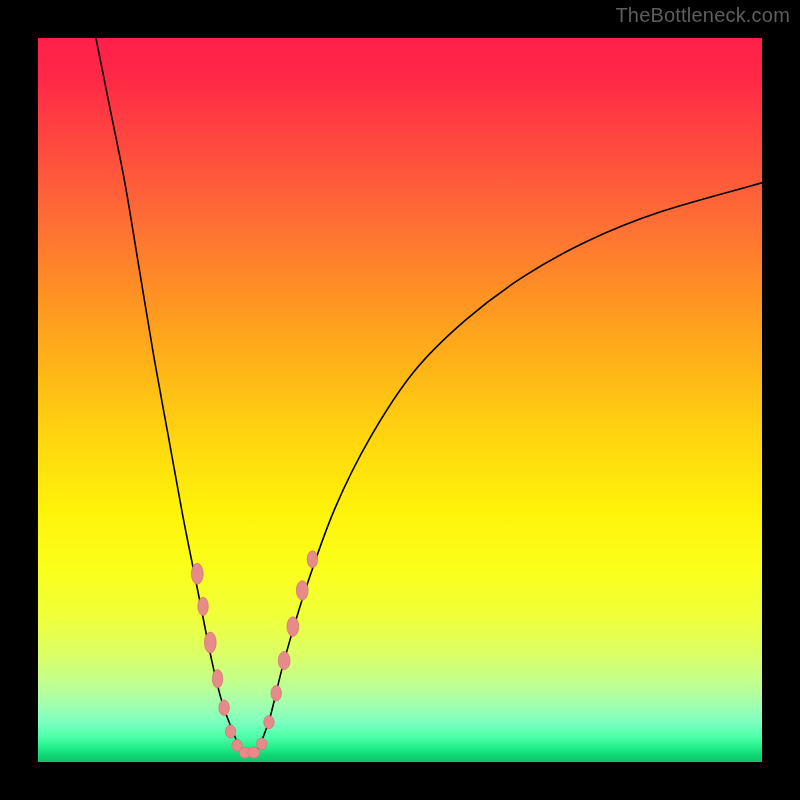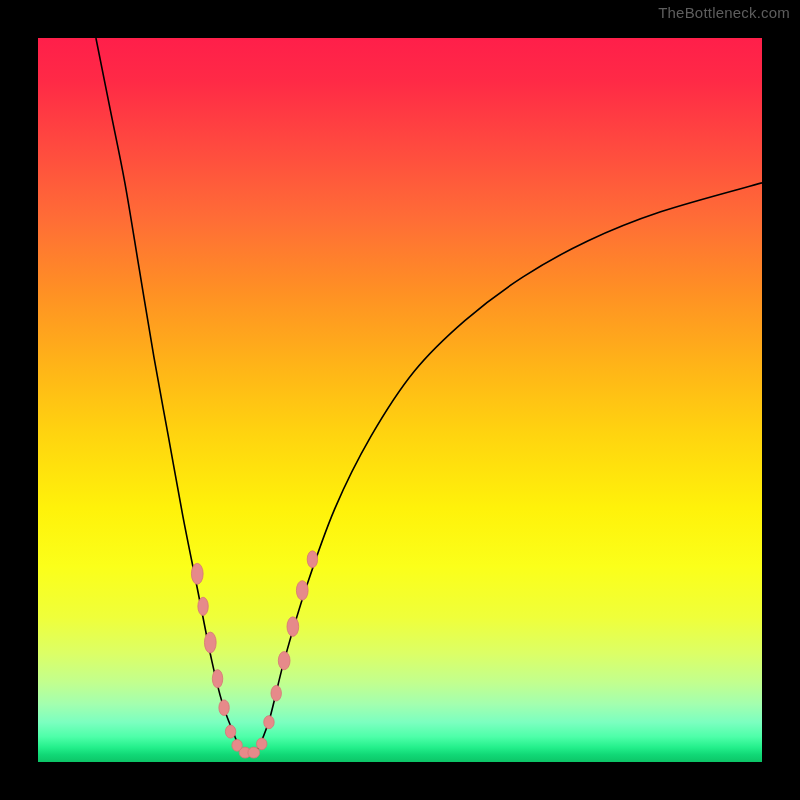--- a/index.html
+++ b/index.html
@@ -64,21 +64,21 @@
   .marker {
     fill: #e68a8a;
     stroke: #d77575;
     stroke-width: 0.8;
   }
   .attribution {
     position: absolute;
     top: 4px;
     right: 10px;
     color: #5e5e5e;
-    font-size: 15px;
+    font-size: 20px;
     letter-spacing: 0.2px;
     user-select: none;
   }
 </style>
 </head>
 <body>
 
 <div class="frame">
   <div class="attribution">TheBottleneck.com</div>
   <div class="plot">

